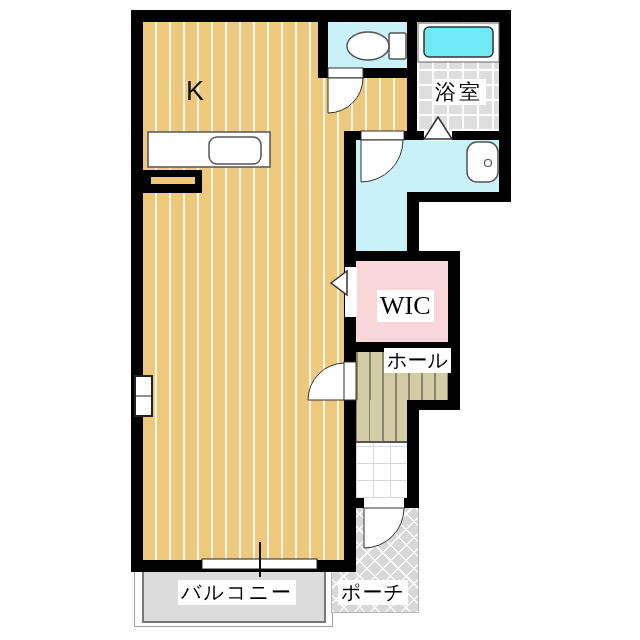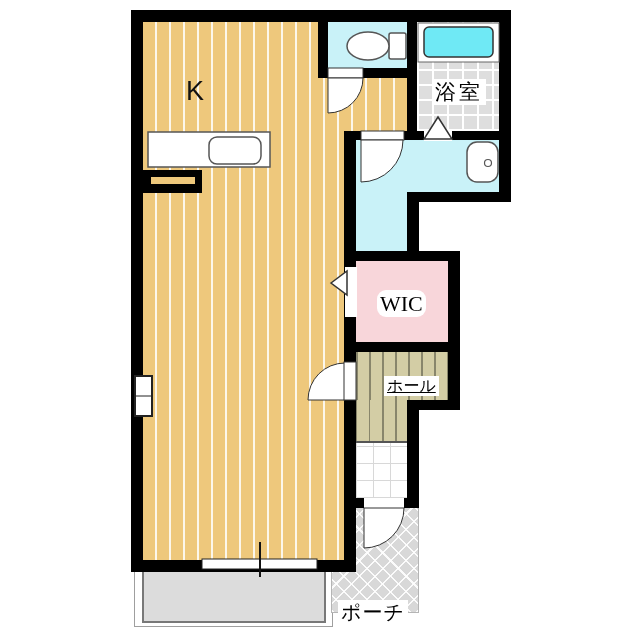--- a/index.html
+++ b/index.html
@@ -120,17 +120,18 @@
 
     <rect x="135" y="376" width="17" height="40" fill="#ffffff" stroke="#222" stroke-width="2"></rect>
     <line x1="135" y1="396" x2="152" y2="396" stroke="#222" stroke-width="1"></line>
 
     <rect x="202" y="559" width="115" height="10" fill="#ffffff" stroke="#222" stroke-width="1"></rect>
     <line x1="260" y1="542" x2="260" y2="577" stroke="#111" stroke-width="2"></line>
   </svg>
 
   <div class="lbl-plain" style="left:186px;top:76px;font-size:27px;">K</div>
   <div class="lbl" style="left:432px;top:79px;font-size:21px;letter-spacing:3px;text-align:center;">浴室</div>
-  <div class="lbl serif" style="left:377px;top:290px;font-size:22px;border-radius:9px;">WIC</div>
-  <div class="lbl" style="left:384px;top:376px;font-size:16px;text-decoration:underline;">ホール</div>
-  <div class="lbl" style="left:338px;top:580px;font-size:20px;letter-spacing:1px;margin-top:20px;">ポーチ</div>
+  <div class="lbl serif" style="left:377px;top:290px;font-size:26px;">WIC</div>
+  <div class="lbl" style="left:384px;top:348px;font-size:20px;">ホール</div>
+  <div class="lbl" style="left:178px;top:580px;font-size:20px;letter-spacing:2px;">バルコニー</div>
+  <div class="lbl" style="left:338px;top:580px;font-size:20px;letter-spacing:1px;">ポーチ</div>
 
 </div>
 
 </body></html>

